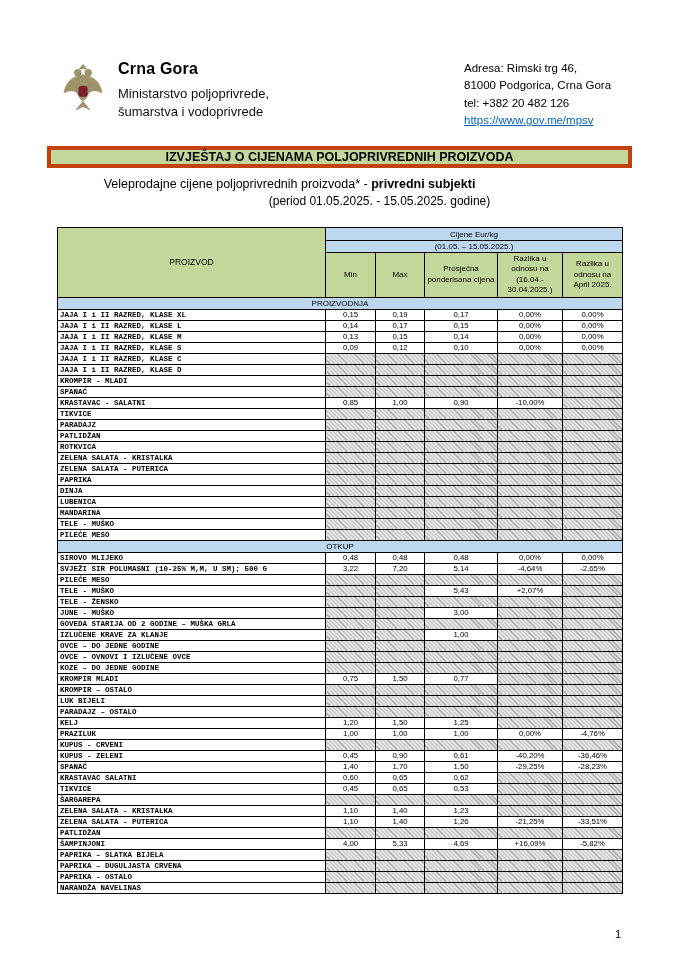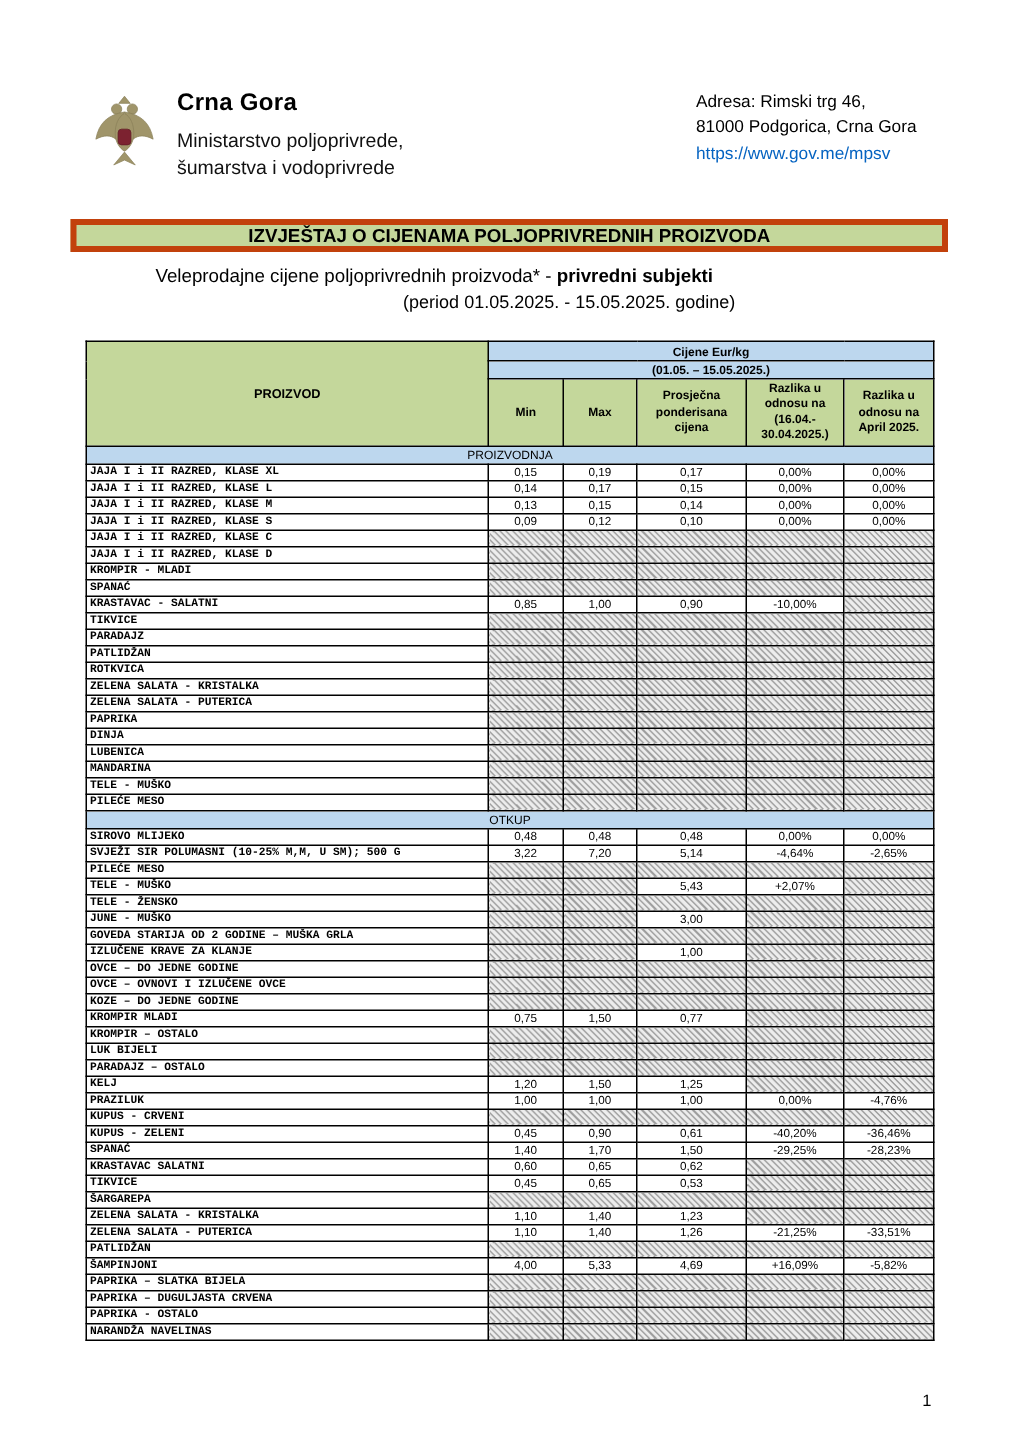--- a/index.html
+++ b/index.html
@@ -5,29 +5,29 @@
   html,body{margin:0;padding:0;}
   body{width:679px;height:960px;background:#ffffff;font-family:"Liberation Sans",sans-serif;color:#000;overflow:hidden;}
   .page{position:relative;width:679px;height:960px;background:#fff;}
 
   .header{position:absolute;left:62px;top:60px;width:562px;display:flex;justify-content:space-between;align-items:flex-start;gap:42px;}
   .logo-block{display:flex;gap:14px;}
   .logo{width:42px;height:52px;margin-top:2px;flex:0 0 auto;}
   .org-name{font-size:16px;font-weight:bold;margin-bottom:7px;letter-spacing:.2px;}
   .ministry{font-size:13px;line-height:1.42;color:#111;}
   .contact{font-size:11.5px;line-height:1.5;width:160px;}
-  .contact a{color:#0563c1;cursor:pointer;}
+  .contact a{color:#0563c1;text-decoration:underline;cursor:pointer;}
 
   .title-banner{position:absolute;left:47px;top:146px;width:585px;height:22px;background:#c4d79b;border:4px solid #c2410c;display:flex;align-items:center;justify-content:center;font-weight:bold;font-size:12.5px;box-sizing:border-box;}
   .subtitle{position:absolute;left:0;top:177px;width:579px;text-align:center;font-size:12.5px;}
   .period{position:absolute;left:0;top:194px;width:679px;text-align:center;font-size:12px;padding-left:40px;}
 
   table{position:absolute;left:57px;top:227px;width:565px;border-collapse:collapse;table-layout:fixed;}
   th,td{border:1px solid #000;padding:0;overflow:hidden;box-sizing:border-box;}
-  thead th{font-size:8px;font-weight:bold;text-align:center;vertical-align:middle;}
+  thead th{font-size:8px;font-weight:normal;text-align:center;vertical-align:middle;}
   .blue{background:#bdd7ee;}
   .green{background:#c4d79b;}
   .r1 th{height:13px;}
   .r2 th{height:12px;}
   .r3 th{height:42px;white-space:normal;line-height:1.3;padding:1px 2px;}
   th.product-head{font-size:8.5px;}
   tbody td{height:10px;line-height:10px;}
   td.product{font-weight:bold;font-size:7.5px;text-align:left;padding-left:2px;white-space:nowrap;font-family:Liberation Mono, monospace;}
   td.num{font-size:7.8px;text-align:center;white-space:nowrap;}
   tr.section-row td{background:#bdd7ee;font-weight:normal;font-size:8px;text-align:center;height:11px;line-height:11px;}
@@ -55,20 +55,21 @@
       </svg>
       <div>
         <div class="org-name">Crna Gora</div>
         <div class="ministry">Ministarstvo poljoprivrede,</div>
         <div class="ministry">šumarstva i vodoprivrede</div>
       </div>
     </div>
     <div class="contact">
       <div>Adresa: Rimski trg 46,</div>
       <div>81000 Podgorica, Crna Gora</div>
+      <div>tel: +382 20 482 126</div>
       <div><a>https://www.gov.me/mpsv</a></div>
     </div>
   </div>
 
   <div class="title-banner">IZVJEŠTAJ O CIJENAMA POLJOPRIVREDNIH PROIZVODA</div>
 
   <div class="subtitle">
     <span>Veleprodajne cijene poljoprivrednih proizvoda* - </span><b>privredni subjekti</b>
   </div>
   <div class="period">(period 01.05.2025. - 15.05.2025. godine)</div>

